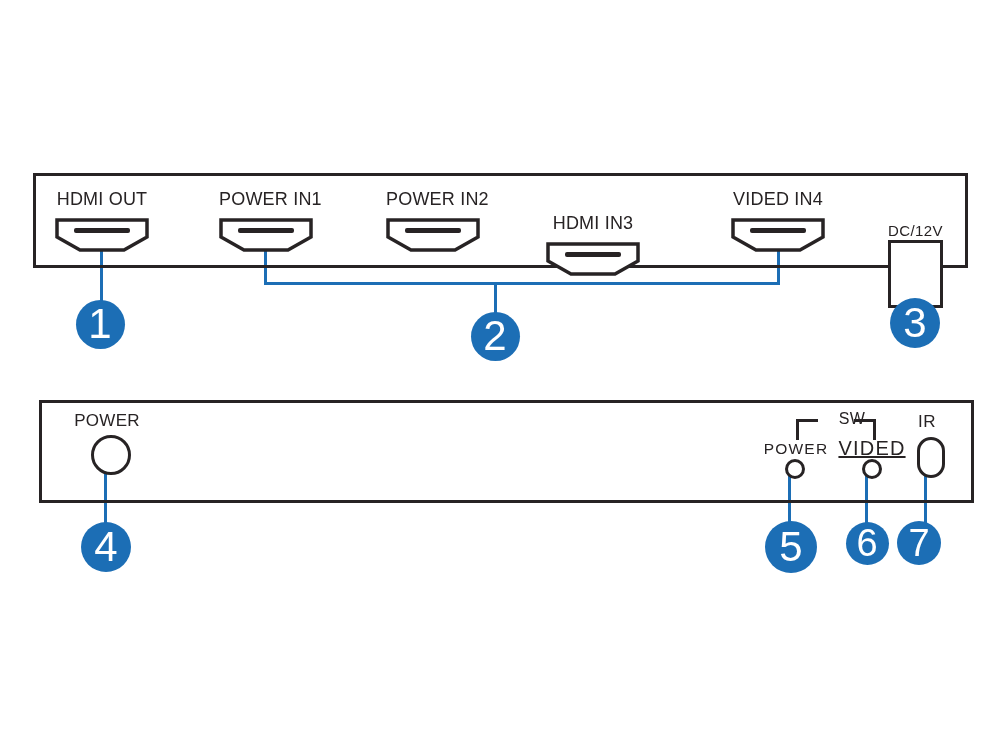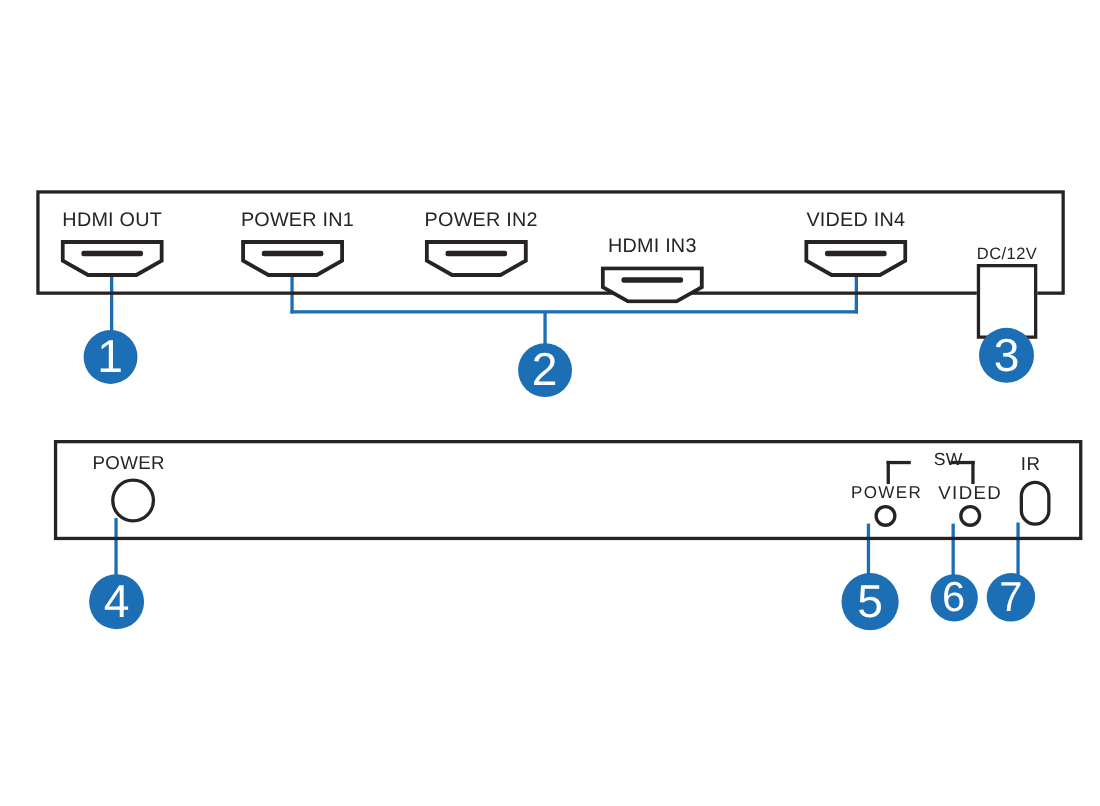--- a/index.html
+++ b/index.html
@@ -9,21 +9,21 @@
     font-family:"Liberation Sans", sans-serif;
     color:var(--ink,#272324);
     overflow:hidden;
     padding-left:28px;
   }
   .panel {
     position:absolute; box-sizing:border-box;
     border:3px solid var(--ink,#272324); background:transparent;
   }
   .panel-rear  { left:33px; top:173px; width:935px; height:95px; }
-  .panel-front { left:49px; top:400px; width:935px; height:91px; }
+  .panel-front { left:39px; top:400px; width:935px; height:103px; }
 
   .port-group { position:absolute; top:13px; width:94px; text-align:center; }
   .port-label { font-size:18px; line-height:21px; letter-spacing:.2px; white-space:nowrap; }
   .hdmi-svg   { display:block; margin:8px auto 0; }
   .hdmi-svg polygon { fill:#fff; stroke:var(--ink,#272324); stroke-width:3.5; }
   .hdmi-svg rect    { fill:var(--ink,#272324); }
 
   .dc-group { position:absolute; left:852px; top:0; width:55px; text-align:center;margin-top:47px; }
   .dc-label { font-size:15px; line-height:16px; letter-spacing:.4px; white-space:nowrap; }
   .dc-jack  { box-sizing:border-box; width:55px; height:68px; border:3px solid var(--ink,#272324); margin:1px auto 0; background:#fff; }
@@ -42,21 +42,21 @@
   .callout.small { font-size:38px; }
 
   .front-label { position:absolute; white-space:nowrap; }
   .power-label { left:29px; top:8px; width:72px; text-align:center; font-size:17px; line-height:19px; letter-spacing:.3px; }
   .power-button {
     position:absolute; left:49px; top:32px; width:40px; height:40px;
     box-sizing:border-box; border:3.5px solid var(--ink,#272324); border-radius:50%; background:#fff;
   }
   .sw-label    { left:794px; top:7px;  transform:translateX(-50%); font-size:16px; line-height:18px; letter-spacing:.3px;margin-left:16px; }
   .audio-label { left:754px; top:37px; transform:translateX(-50%); font-size:15.5px; line-height:17px; letter-spacing:1.2px; }
-  .video-label { left:830px; top:37px; transform:translateX(-50%); font-size:17px; line-height:17px; letter-spacing:1.2px; }
+  .video-label { left:830px; top:37px; transform:translateX(-50%); font-size:20px; line-height:17px; letter-spacing:1.2px;text-decoration:underline; }
   .ir-label    { left:885px; top:9px;  transform:translateX(-50%); font-size:17px; line-height:19px; letter-spacing:.5px; }
   .led {
     position:absolute; width:20px; height:20px; box-sizing:border-box;
     border:3px solid var(--ink,#272324); border-radius:50%; background:#fff;
   }
   .led-audio { left:743px; top:56px; }
   .led-video { left:820px; top:56px; }
   .ir-window {
     position:absolute; left:875px; top:34px; width:28px; height:41px;
     box-sizing:border-box; border:3.5px solid var(--ink,#272324); border-radius:14px; background:#fff;

